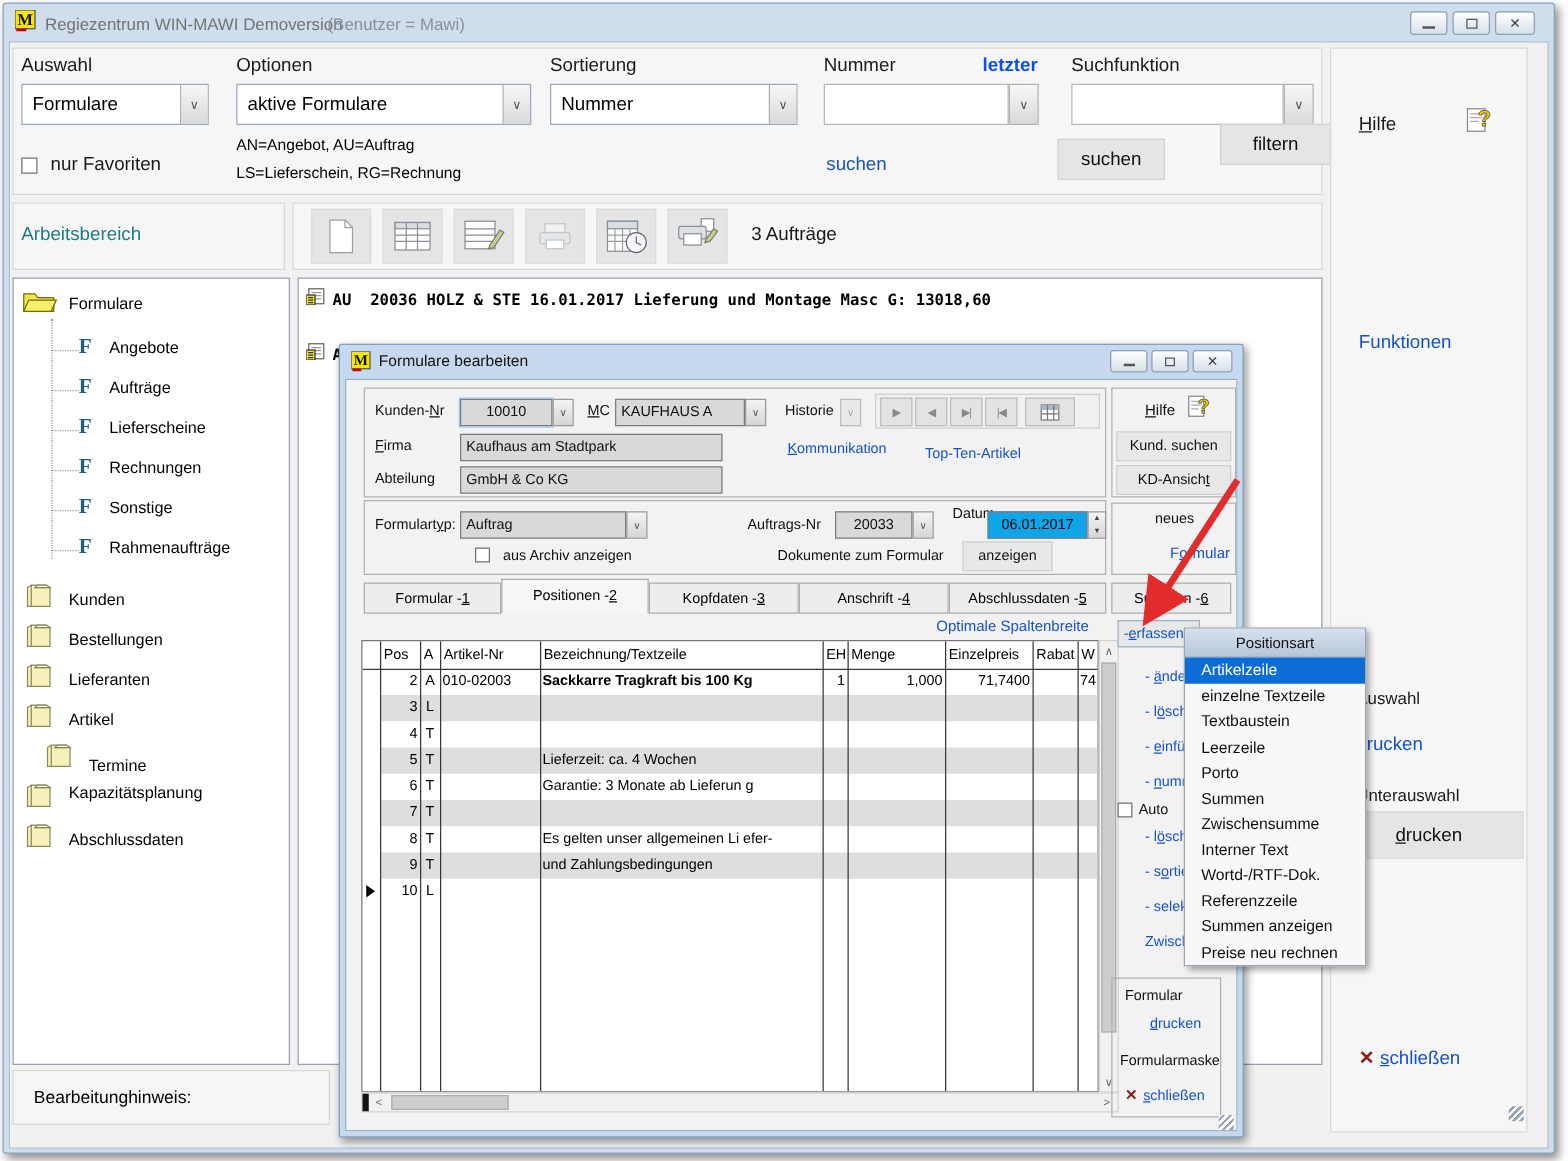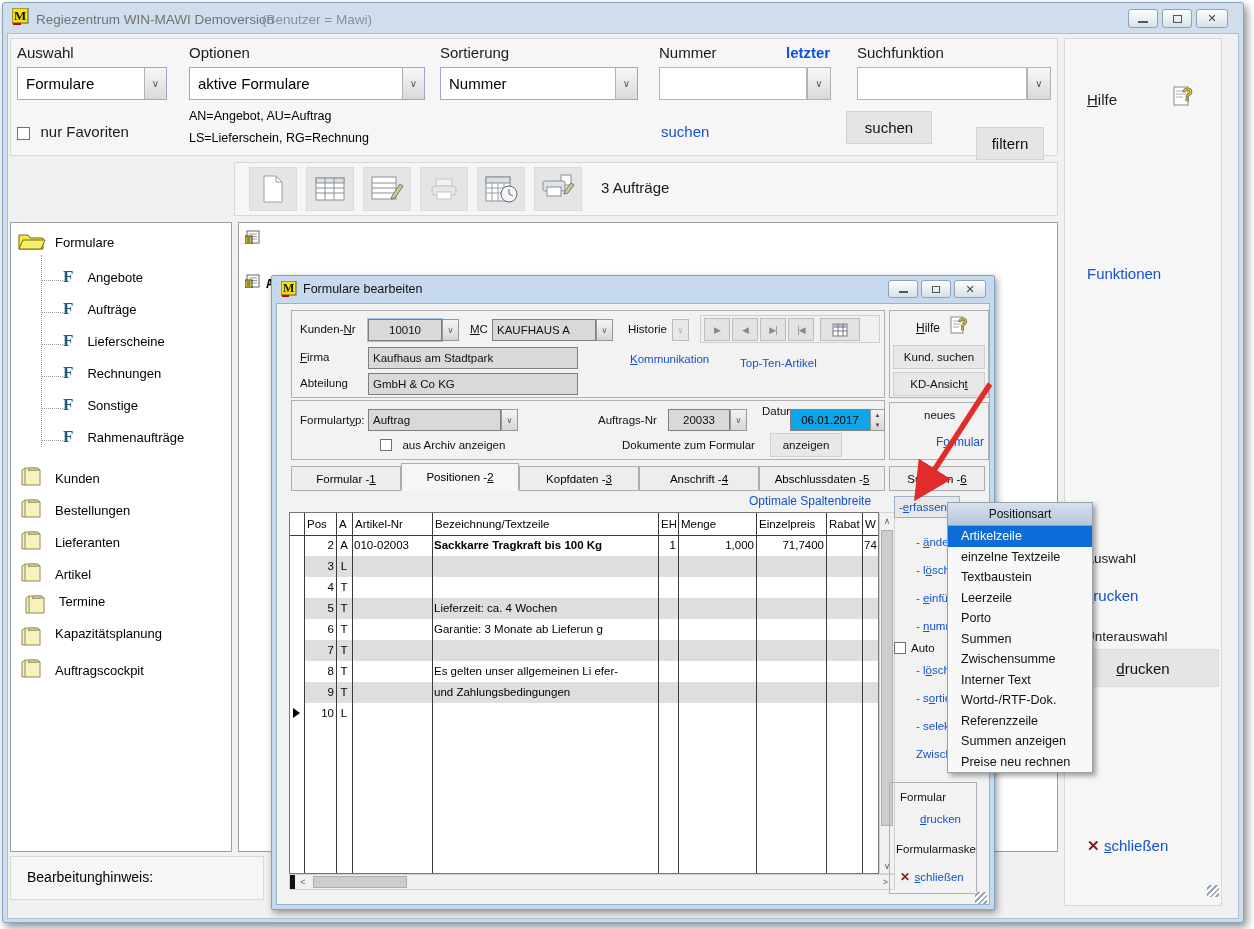--- a/index.html
+++ b/index.html
@@ -125,23 +125,26 @@
     <div class="abs lbl15" style="left:648px;top:5px">Nummer</div>
     <div class="abs lbl15" style="left:775px;top:5px;font-weight:700;color:#0d52e0">letzter</div>
     <div class="abs sunken" style="left:648px;top:28px;width:148px;height:33px;border-color:#b6b6b6"></div>
     <div class="abs" style="left:796px;top:28px;width:24px;height:33px;background:linear-gradient(#f7f7f7,#d9d9d9);border:1px solid #b2b2b2;display:flex;align-items:center;justify-content:center;color:#556;font-size:10px">∨</div>
     <div class="abs lbl15 link" style="left:650px;top:84px">suchen</div>
 
     <div class="abs lbl15" style="left:846px;top:5px">Suchfunktion</div>
     <div class="abs sunken" style="left:846px;top:28px;width:170px;height:33px;border-color:#b6b6b6"></div>
     <div class="abs" style="left:1016px;top:28px;width:24px;height:33px;background:linear-gradient(#f7f7f7,#d9d9d9);border:1px solid #b2b2b2;display:flex;align-items:center;justify-content:center;color:#556;font-size:10px">∨</div>
     <div class="abs btn-flat" style="left:835px;top:72px;width:86px;height:33px">suchen</div>
-    <div class="abs btn-flat" style="left:965px;top:88px;width:68px;height:33px">filtern</div>
-  </div>
-
+    <div class="abs btn-flat" style="left:965px;top:60px;width:89px;height:33px">filtern</div>
+  </div>
+
+  <div class="abs panel" style="left:10px;top:162px;width:218px;height:54px;z-index:2">
+    <div class="abs lbl15 teal" style="left:6px;top:16px">Arbeitsbereich</div>
+  </div>
   <div class="abs panel" style="left:234px;top:162px;width:824px;height:54px;z-index:2">
     <div class="abs btn-flat" style="left:14px;top:4px;width:48px;height:44px;border-color:#dcdcdc">
       <svg width="26" height="30">
           <path d="M4 2 h12 l6 6 v20 h-18 z" fill="#fff" stroke="#9aa0a6"></path>
           <path d="M16 2 v6 h6" fill="none" stroke="#9aa0a6"></path>
         </svg>
     </div>
     <div class="abs btn-flat" style="left:71px;top:4px;width:48px;height:44px;border-color:#dcdcdc">
       <svg width="32" height="28">
           <rect x="2" y="3" width="28" height="22" fill="#fff" stroke="#8a9096"></rect>
@@ -247,21 +250,21 @@
         <span style="font-size: 13px;">Lieferanten</span>
       </div>
       <div style="position: absolute; left: 8px; top: 339px; display: flex; align-items: center;">
         <span style="margin-right: 10px;"><svg width="26" height="21">
             <path d="M3 19 V4 l3 -2 h12 l3 2 v15 z" fill="#f7f2bc" stroke="#8a8a5a"></path>
             <path d="M6 2 v17 M9 4 h9" stroke="#8a8a5a" fill="none"></path>
             <path d="M9 4 l2 -2 h7 l3 2 z" fill="#fdf9d8" stroke="#8a8a5a"></path>
           </svg></span>
         <span style="font-size: 13px;">Artikel</span>
       </div>
-      <div style="position: absolute; left: 12px; top: 371px; display: flex; align-items: flex-start;">
+      <div style="position: absolute; left: 24px; top: 371px; display: flex; align-items: flex-end;">
         <span style="margin-right: 10px;"><svg width="26" height="21">
             <path d="M3 19 V4 l3 -2 h12 l3 2 v15 z" fill="#f7f2bc" stroke="#8a8a5a"></path>
             <path d="M6 2 v17 M9 4 h9" stroke="#8a8a5a" fill="none"></path>
             <path d="M9 4 l2 -2 h7 l3 2 z" fill="#fdf9d8" stroke="#8a8a5a"></path>
           </svg></span>
         <span style="font-size: 13px;">Termine</span>
       </div>
       <div style="position: absolute; left: 8px; top: 403px; display: flex; align-items: flex-start;">
         <span style="margin-right: 10px;"><svg width="26" height="21">
             <path d="M3 19 V4 l3 -2 h12 l3 2 v15 z" fill="#f7f2bc" stroke="#8a8a5a"></path>
@@ -269,32 +272,33 @@
             <path d="M9 4 l2 -2 h7 l3 2 z" fill="#fdf9d8" stroke="#8a8a5a"></path>
           </svg></span>
         <span style="font-size: 13px;">Kapazitätsplanung</span>
       </div>
       <div style="position: absolute; left: 8px; top: 435px; display: flex; align-items: center;">
         <span style="margin-right: 10px;"><svg width="26" height="21">
             <path d="M3 19 V4 l3 -2 h12 l3 2 v15 z" fill="#f7f2bc" stroke="#8a8a5a"></path>
             <path d="M6 2 v17 M9 4 h9" stroke="#8a8a5a" fill="none"></path>
             <path d="M9 4 l2 -2 h7 l3 2 z" fill="#fdf9d8" stroke="#8a8a5a"></path>
           </svg></span>
-        <span style="font-size: 13px;">Auftragscockpit</span>
+        <span style="font-size: 13px;">Abschlussdaten</span>
       </div>
     </div>
 
   <div id="list" class="abs sunken" style="left:238px;top:222px;width:820px;height:630px;z-index:2">
       <div style="position: absolute; left: 6px; top: 6px; height: 20px; display: flex; align-items: center;">
         <span style="margin-right: 6px;"><svg width="15" height="14">
             <rect x="2" y="1" width="12" height="12" fill="#fff" stroke="#666"></rect>
             <path d="M4 4 h8 M4 6.5 h8 M4 9 h8" stroke="#999"></path>
             <rect x="0" y="6" width="7" height="8" fill="#f2e23a" stroke="#333"></rect>
             <path d="M1.5 8 h4 M1.5 10 h4 M1.5 12 h4" stroke="#333"></path>
           </svg></span>
+        <span class="mono" style="color: rgb(0, 0, 0);">AU  20036 HOLZ &amp; STE 16.01.2017 Lieferung und Montage Masc G: 13018,60</span>
       </div>
       <div style="position: absolute; left: 6px; top: 50px; height: 20px; display: flex; align-items: center;">
         <span style="margin-right: 6px;"><svg width="15" height="14">
             <rect x="2" y="1" width="12" height="12" fill="#fff" stroke="#666"></rect>
             <path d="M4 4 h8 M4 6.5 h8 M4 9 h8" stroke="#999"></path>
             <rect x="0" y="6" width="7" height="8" fill="#f2e23a" stroke="#333"></rect>
             <path d="M1.5 8 h4 M1.5 10 h4 M1.5 12 h4" stroke="#333"></path>
           </svg></span>
         <span class="mono" style="color: rgb(0, 0, 0);">AU</span>
       </div>

